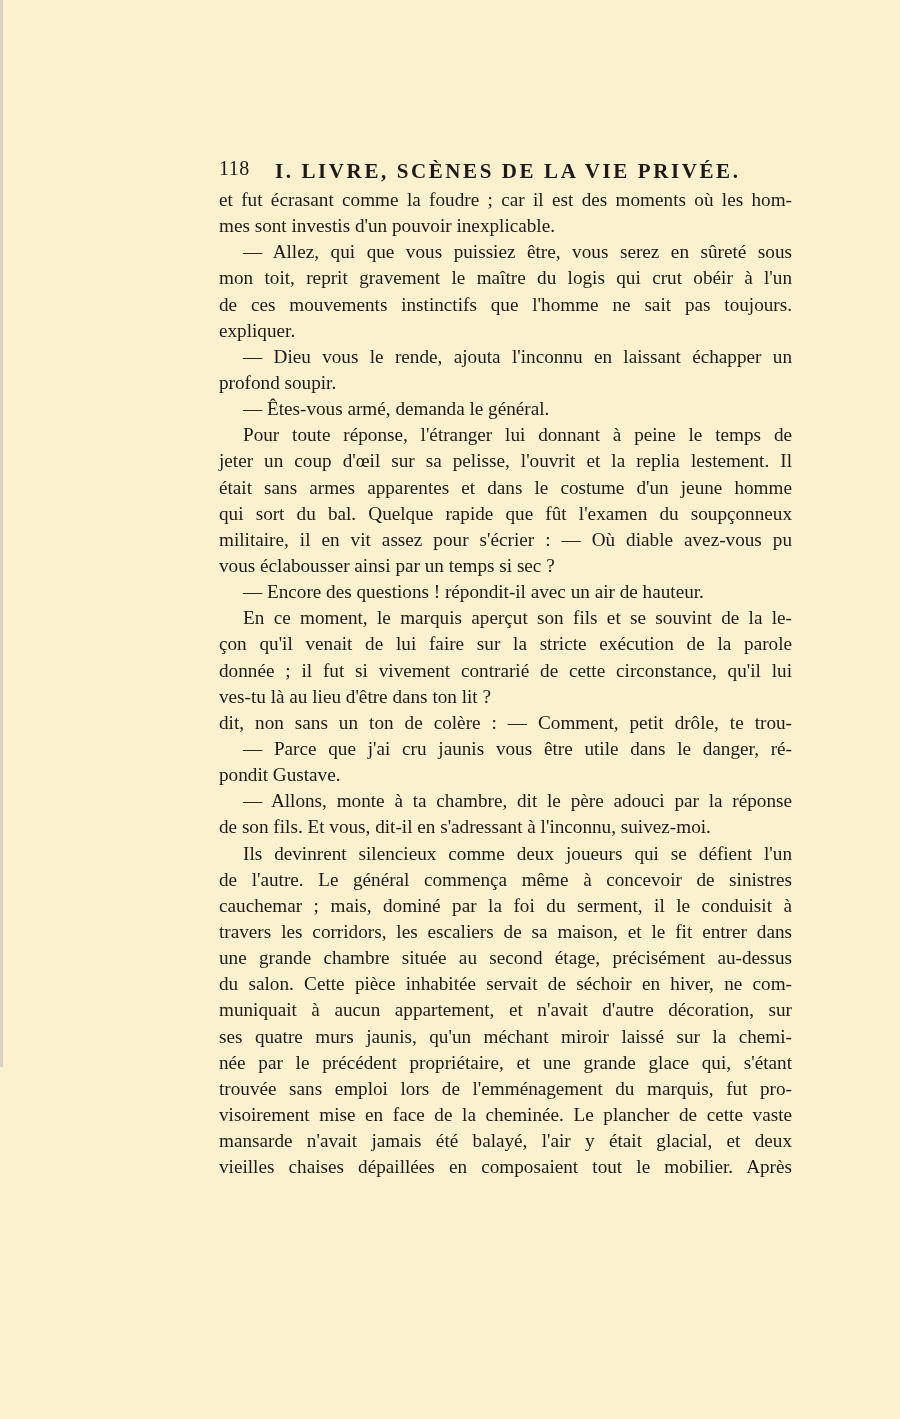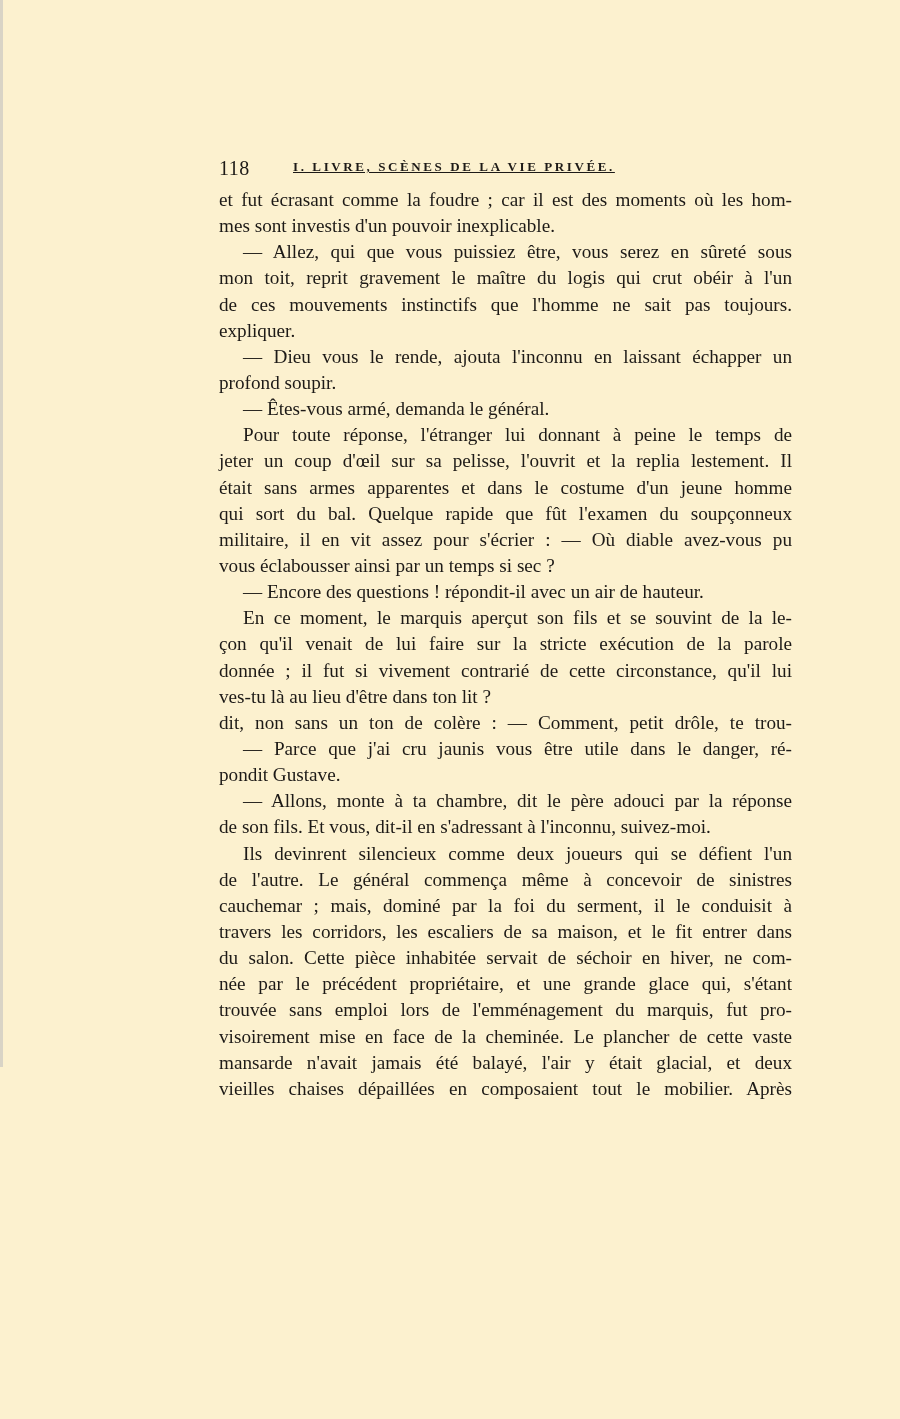--- a/index.html
+++ b/index.html
@@ -29,28 +29,27 @@
     }
     .folio {
       position: absolute;
       left: 0;
       top: 0;
       font-size: 20px;
       letter-spacing: 0.5px;
     }
     .running-title {
       position: absolute;
-      left: 74px;
+      left: 56px;
       top: 2px;
-      font-size: 13px;
+      font-size: 21px;
       font-weight: bold;
       letter-spacing: 2.6px;
       text-transform: uppercase;
       white-space: nowrap;
-      text-decoration: underline;
     }
     .body-text {
       position: absolute;
       left: 216px;
       top: 187px;
       width: 573px;
       font-family: "Liberation Serif", serif;
       font-size: 19.2px;
       line-height: 26.15px;
       color: #1d1a17;
@@ -96,20 +95,23 @@
       <span class="line last">ves-tu là au lieu d'être dans ton lit ?</span>
       <span class="line">dit, non sans un ton de colère : — Comment, petit drôle, te trou-</span>
       <span class="line indent">— Parce que j'ai cru jaunis vous être utile dans le danger, ré-</span>
       <span class="line last">pondit Gustave.</span>
       <span class="line indent">— Allons, monte à ta chambre, dit le père adouci par la réponse</span>
       <span class="line last">de son fils. Et vous, dit-il en s'adressant à l'inconnu, suivez-moi.</span>
       <span class="line indent">Ils devinrent silencieux comme deux joueurs qui se défient l'un</span>
       <span class="line">de l'autre. Le général commença même à concevoir de sinistres</span>
       <span class="line">cauchemar ; mais, dominé par la foi du serment, il le conduisit à</span>
       <span class="line">travers les corridors, les escaliers de sa maison, et le fit entrer dans</span>
+      <span class="line">une grande chambre située au second étage, précisément au-dessus</span>
       <span class="line">du salon. Cette pièce inhabitée servait de séchoir en hiver, ne com-</span>
+      <span class="line">muniquait à aucun appartement, et n'avait d'autre décoration, sur</span>
+      <span class="line">ses quatre murs jaunis, qu'un méchant miroir laissé sur la chemi-</span>
       <span class="line">née par le précédent propriétaire, et une grande glace qui, s'étant</span>
       <span class="line">trouvée sans emploi lors de l'emménagement du marquis, fut pro-</span>
       <span class="line">visoirement mise en face de la cheminée. Le plancher de cette vaste</span>
       <span class="line">mansarde n'avait jamais été balayé, l'air y était glacial, et deux</span>
       <span class="line">vieilles chaises dépaillées en composaient tout le mobilier. Après</span>
     </div>
 </div>
 
 </body></html>

